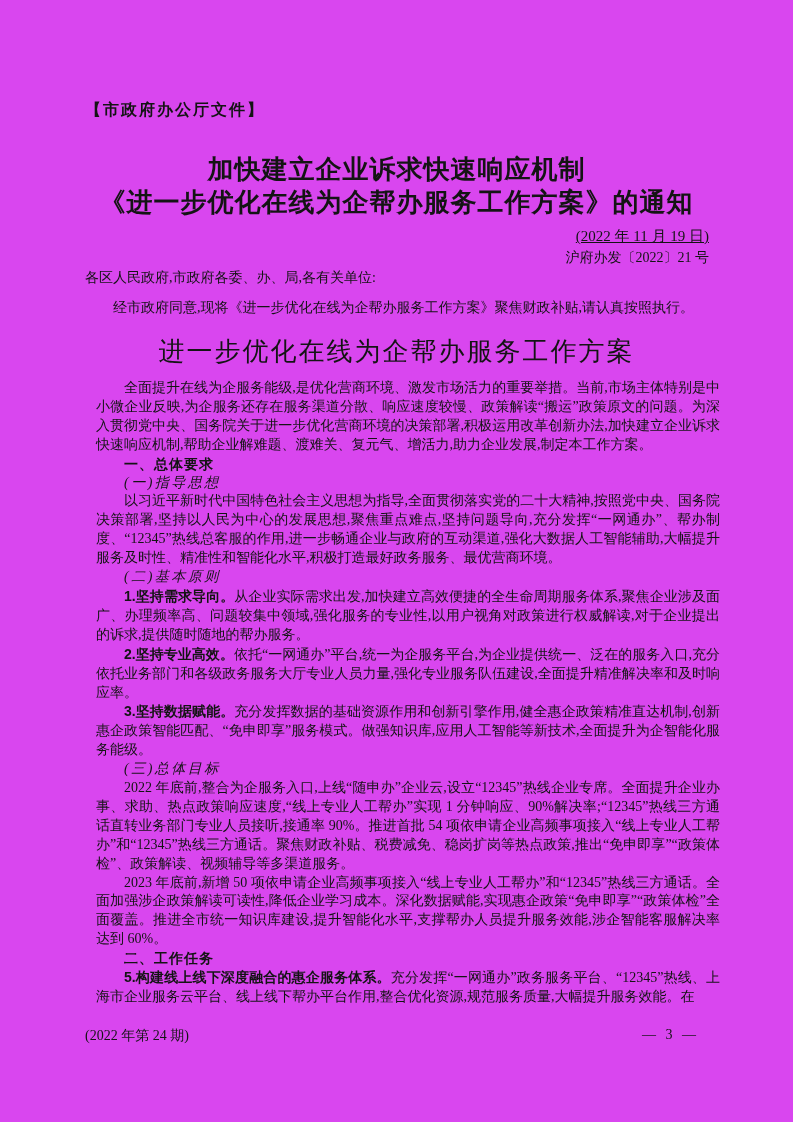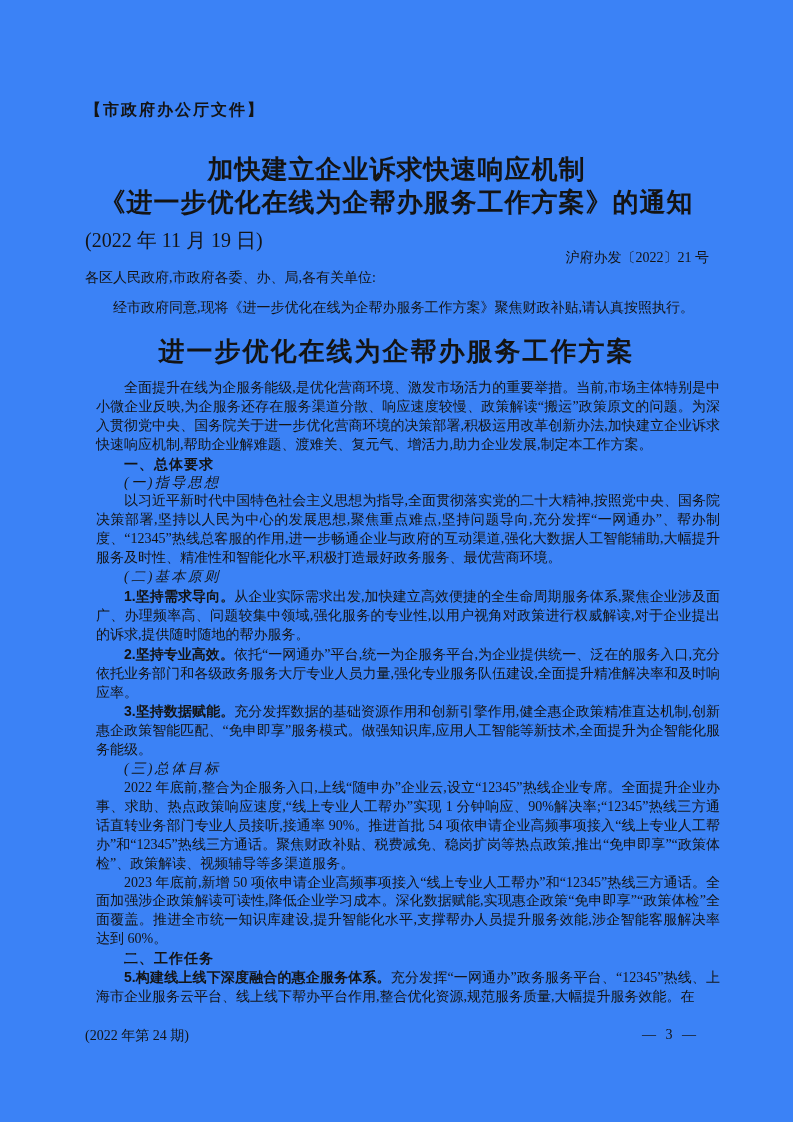--- a/index.html
+++ b/index.html
@@ -1,53 +1,53 @@
 <!DOCTYPE html>
 <html><head>
 <meta charset="utf-8">
 <style>
   html,body{margin:0;padding:0;background:#e8e8e8;}
   .page{
     position:relative;
     width:793px;height:1122px;
-    background:#3b82f6;
+    background:#d946ef;
     font-family:"Liberation Serif","DejaVu Serif",serif;
     color:#141414;
     overflow:hidden;
     margin:0 auto;
   }
   .doc-tag{
     position:absolute;left:85px;top:100px;
     font-family:"Liberation Sans","DejaVu Sans",sans-serif;
     font-weight:bold;font-size:16px;letter-spacing:2px;
   }
   .doc-title{
     position:absolute;left:60px;top:153px;width:673px;
     text-align:center;font-weight:bold;
     font-size:26px;line-height:33px;letter-spacing:1px;
   }
   .doc-date{
     position:absolute;left:85px;top:227px;width:624px;
-    text-align:left;font-size:20px;
+    text-align:right;font-size:15px;text-decoration:underline;
   }
   .doc-number{
     position:absolute;left:85px;top:249px;width:624px;
     text-align:right;font-size:14px;
   }
   .salutation{
     position:absolute;left:85px;top:268px;width:624px;
     font-size:14px;line-height:19px;
   }
   .intro{
     position:absolute;left:85px;top:298px;width:624px;
     font-size:14px;line-height:19px;text-indent:2em;text-align:justify;
   }
   .plan-title{
     position:absolute;left:60px;top:334px;width:673px;
-    text-align:center;font-weight:bold;
+    text-align:center;font-weight:normal;
     font-size:26px;letter-spacing:2px;
   }
   .doc-body{
     position:absolute;left:96px;top:379px;width:624px;
     font-size:14px;line-height:18.9px;
     text-align:justify;
   }
   .para{margin:0;text-indent:2em;}
   .heading-bold{
     font-family:"Liberation Sans","DejaVu Sans",sans-serif;

